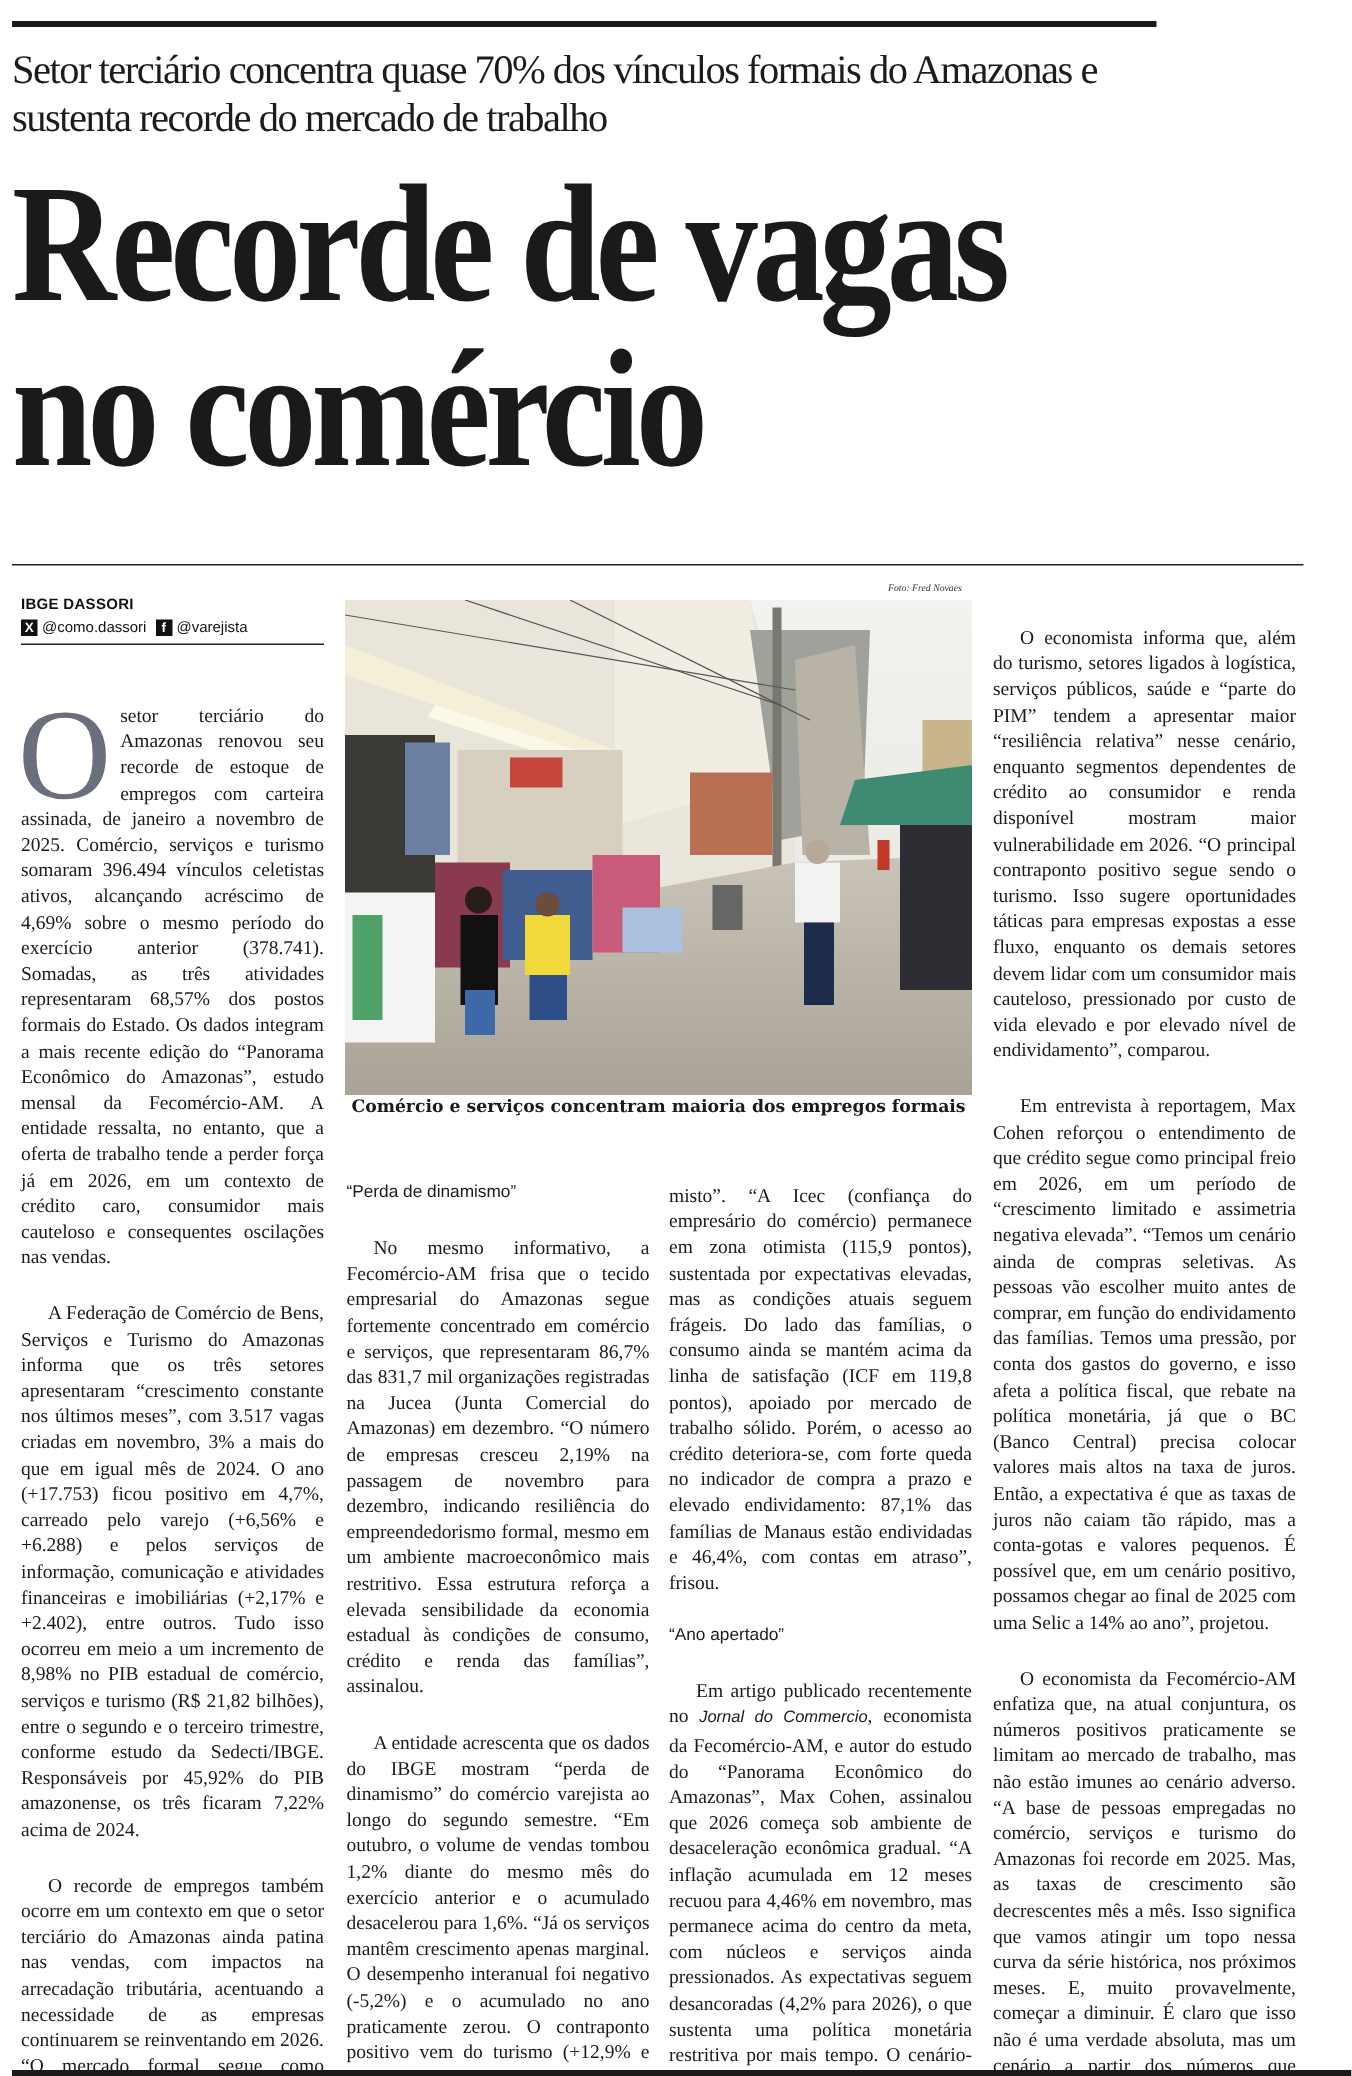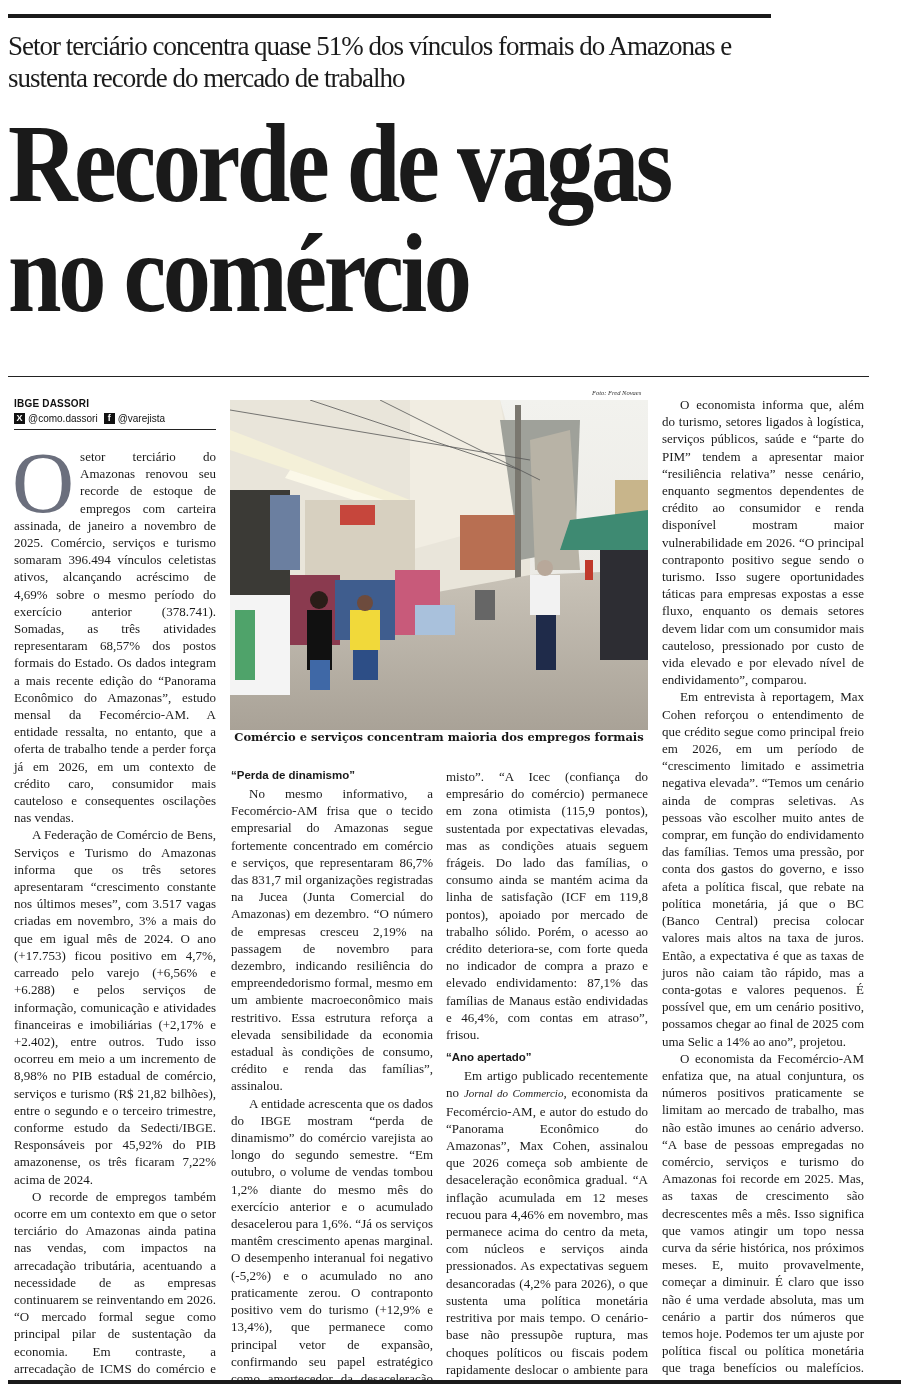--- a/index.html
+++ b/index.html
@@ -11,44 +11,44 @@
   .headline { position: absolute; left: 8px; top: 108px; width: 890px; font-family: "Liberation Serif", serif; font-weight: bold; font-size: 112px; line-height: 110px; letter-spacing: -4px; color: #1a1a1a; transform: scaleX(0.86); transform-origin: left top; white-space: nowrap; }
   .headline span { display: block; }
   .head-rule { position: absolute; left: 8px; top: 376px; width: 861px; height: 1px; background: #222; }
 
   .byline { position: absolute; left: 14px; top: 398px; width: 202px; }
   .byline-name { font-family: "Liberation Sans", sans-serif; font-weight: bold; font-size: 10px; letter-spacing: 0.2px; color: #111; }
   .byline-social { margin-top: 4px; font-family: "Liberation Sans", sans-serif; font-size: 10px; color: #111; display: flex; align-items: center; gap: 3px; padding-bottom: 5px; border-bottom: 1px solid #222; }
   .soc-icon { display: inline-block; width: 11px; height: 11px; background: #111; color: #fff; font-size: 9px; line-height: 11px; text-align: center; font-weight: bold; font-family: "Liberation Sans", sans-serif; }
 
   .col { position: absolute; font-family: "Liberation Serif", serif; font-size: 13px; line-height: 17.2px; text-align: justify; color: #1a1a1a; hyphens: manual; }
-  .col p { text-indent: 18px; }
+  .col p { text-indent: 18px; margin-top: 20px; }
   .col p.noindent { text-indent: 0; }
   .col1 { left: 14px; top: 448px; width: 202px; }
   .col2 { left: 231px; top: 768px; width: 202px; }
   .col3 { left: 446px; top: 768px; width: 202px; }
   .col4 { left: 662px; top: 396px; width: 202px; }
 
   .dropcap { float: left; font-family: "Liberation Serif", serif; font-size: 86px; line-height: 66px; color: #6b6f7d; margin: 2px 6px 0 -2px; }
-  .subhead { font-family: "Liberation Sans", sans-serif; font-weight: bold; font-size: 11.5px; line-height: 15px; margin: 0 0 2px 0; text-indent: 0 !important; }
-  .subhead.spaced { margin-top: 7px; }
-  .jc-logo { font-family: Liberation Serif, serif; font-style: italic; font-size: 11px; }
+  .subhead { font-family: "Liberation Sans", sans-serif; font-weight: normal; font-size: 11.5px; line-height: 15px; margin: 0 0 2px 0; text-indent: 0 !important; }
+  .subhead.spaced { margin-top: 20px; }
+  .jc-logo { font-family: Liberation Sans, sans-serif; font-style: italic; font-size: 11px; }
 
   .photo-credit { position: absolute; left: 592px; top: 389px; font-family: "Liberation Serif", serif; font-style: italic; font-size: 6.5px; color: #333; }
   .photo { position: absolute; left: 230px; top: 400px; width: 418px; height: 330px; overflow: hidden; background: #d9d6d0; }
   .caption { position: absolute; left: 230px; top: 730px; width: 418px; text-align: center; font-family: "DejaVu Serif", serif; font-weight: bold; font-size: 11.5px; color: #1a1a1a; }
 
   .bottom-rule { position: absolute; left: 8px; top: 1380px; width: 893px; height: 4px; background: #1a1a1a; }
 </style>
 </head>
 <body>
 
 <div class="top-rule"></div>
 
-<div class="kicker">Setor terciário concentra quase 51% dos vínculos formais do Amazonas e sustenta recorde do mercado de trabalho</div>
+<div class="kicker">Setor terciário concentra quase 70% dos vínculos formais do Amazonas e sustenta recorde do mercado de trabalho</div>
 
 <h1 class="headline">
   <span>Recorde de vagas</span>
   <span>no comércio</span>
 </h1>
 
 <div class="head-rule"></div>
 
 <div class="byline">
   <div class="byline-name">IBGE DASSORI</div>

